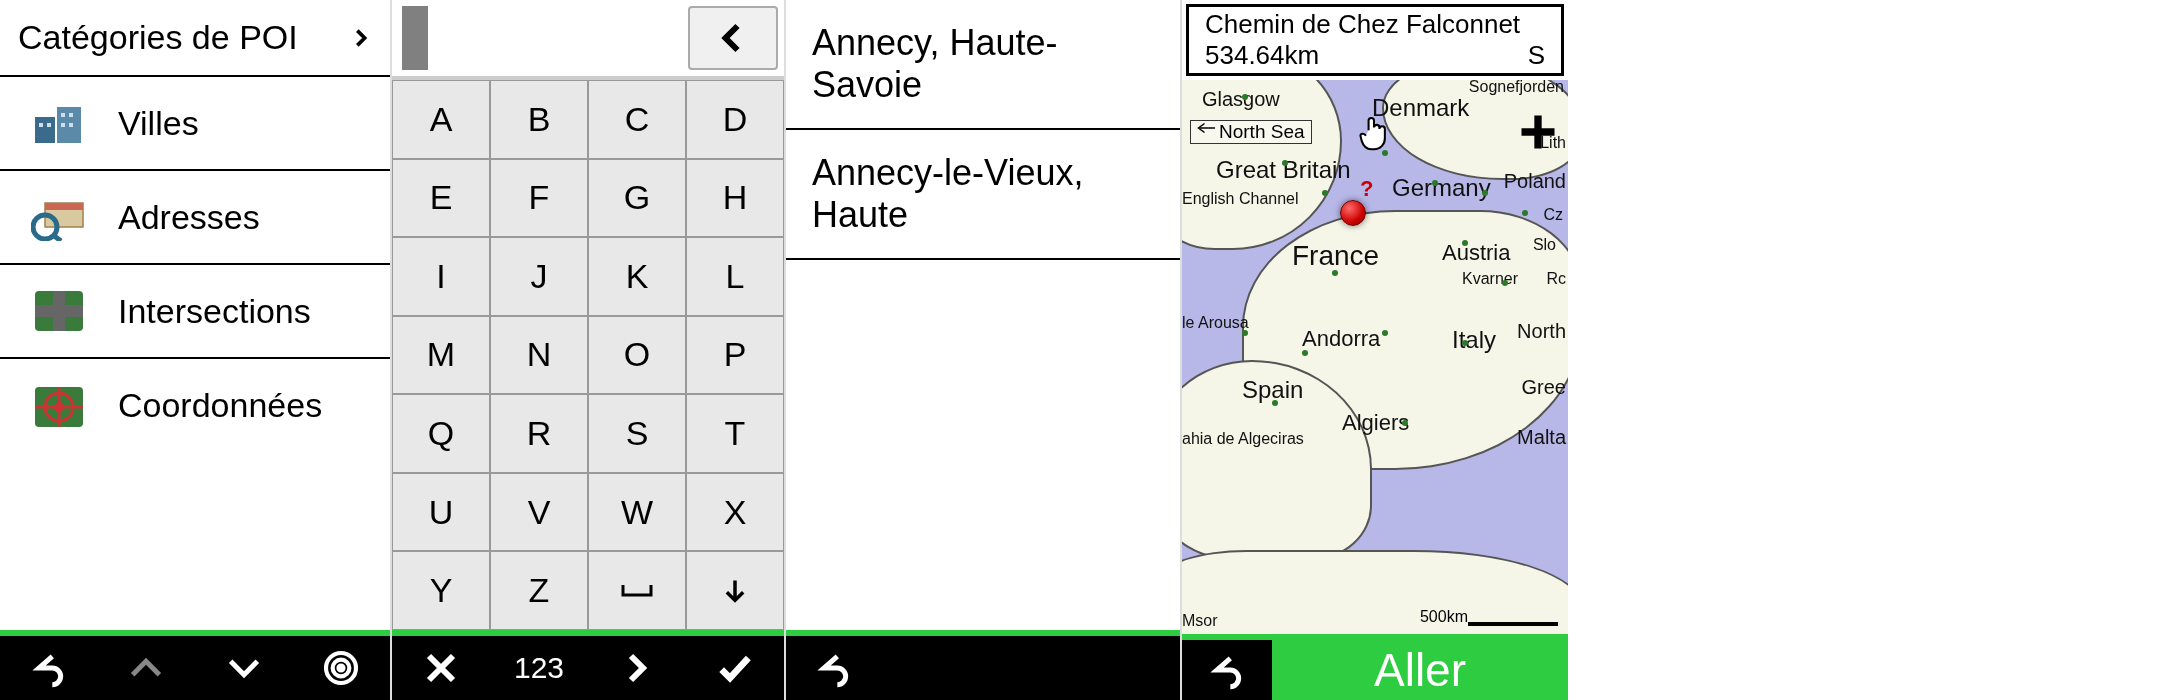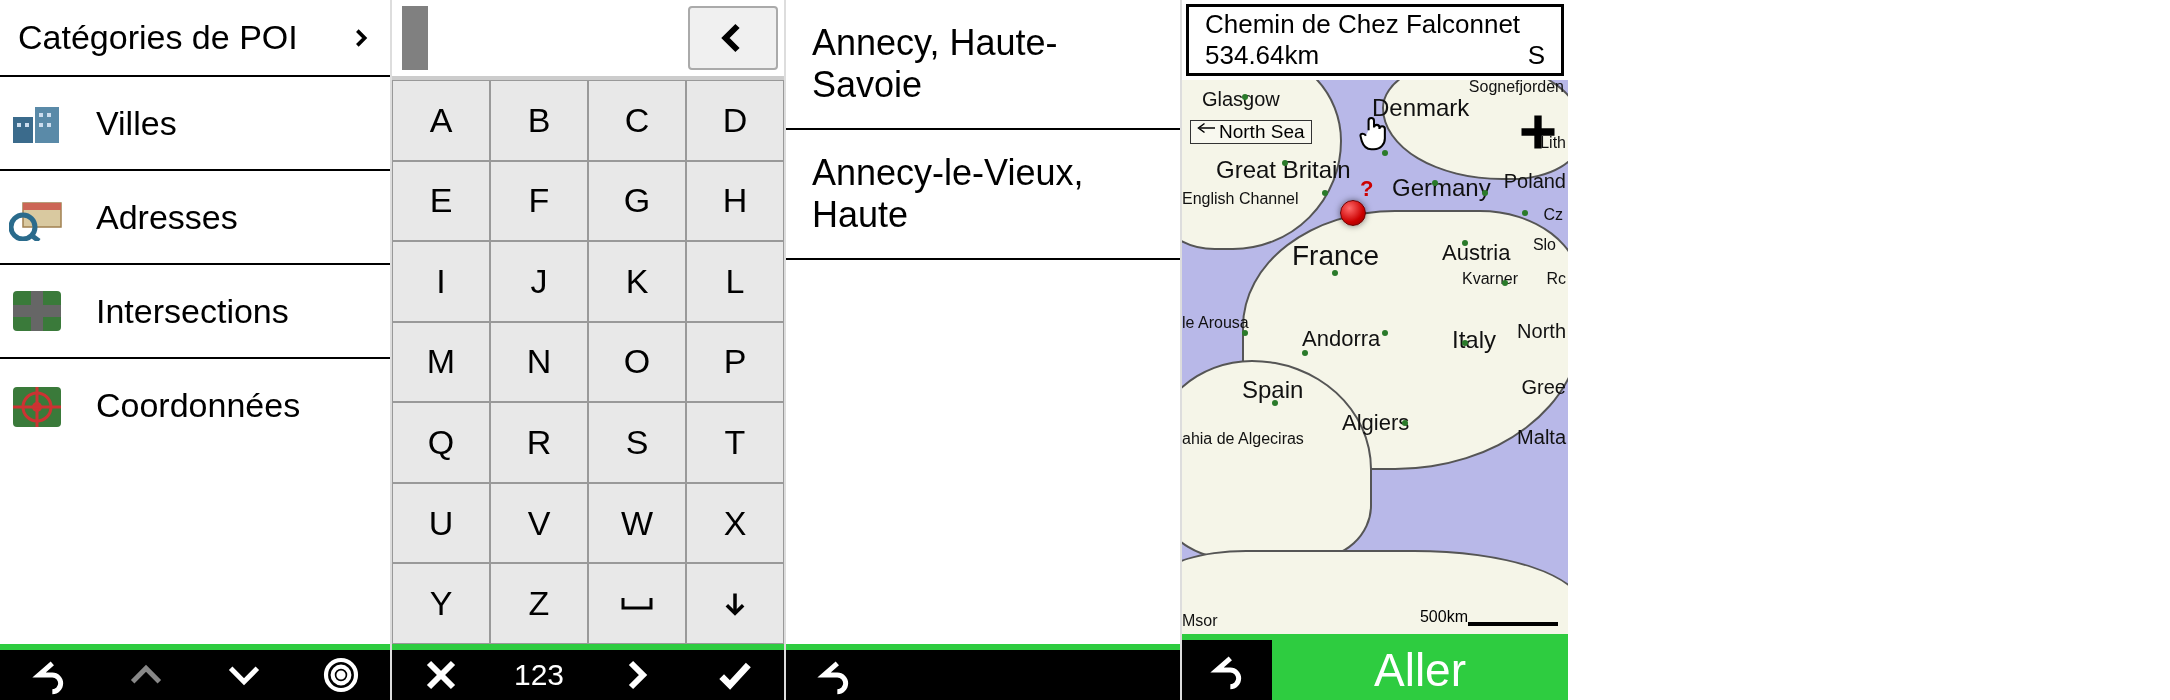--- a/index.html
+++ b/index.html
@@ -22,21 +22,21 @@
 .p3 { width: 396px; border-right: 2px solid #ddd; }
 .p4 { width: 386px; }
 
 
 .greenbar {
   height: 6px;
   background: #2ecc40;
 }
 
 .bottombar {
-  height: 50px;
+  height: 64px;
   background: #000;
   display: flex;
   align-items: center;
   color: #fff;
 }
 
 
 .p1-header {
   display: flex;
   align-items: center;
@@ -46,21 +46,21 @@
   border-bottom: 2px solid #000;
 }
 .chev-right {
   width: 22px; height: 22px;
 }
 .p1-list { flex: 1; overflow: hidden; }
 .p1-item {
   display: flex;
   align-items: center;
   gap: 28px;
-  padding: 20px 6px;
+  padding: 20px 28px;
   border-bottom: 2px solid #000;
   font-size: 34px;
 }
 .p1-item:last-child { border-bottom: none; }
 .p1-icon { width: 62px; height: 52px; display:flex; align-items:center; justify-content:center; }
 .p1 .bottombar { justify-content: space-around; }
 .bb-btn { flex:1; display:flex; align-items:center; justify-content:center; height:100%; }
 
 
 .p2-top {

